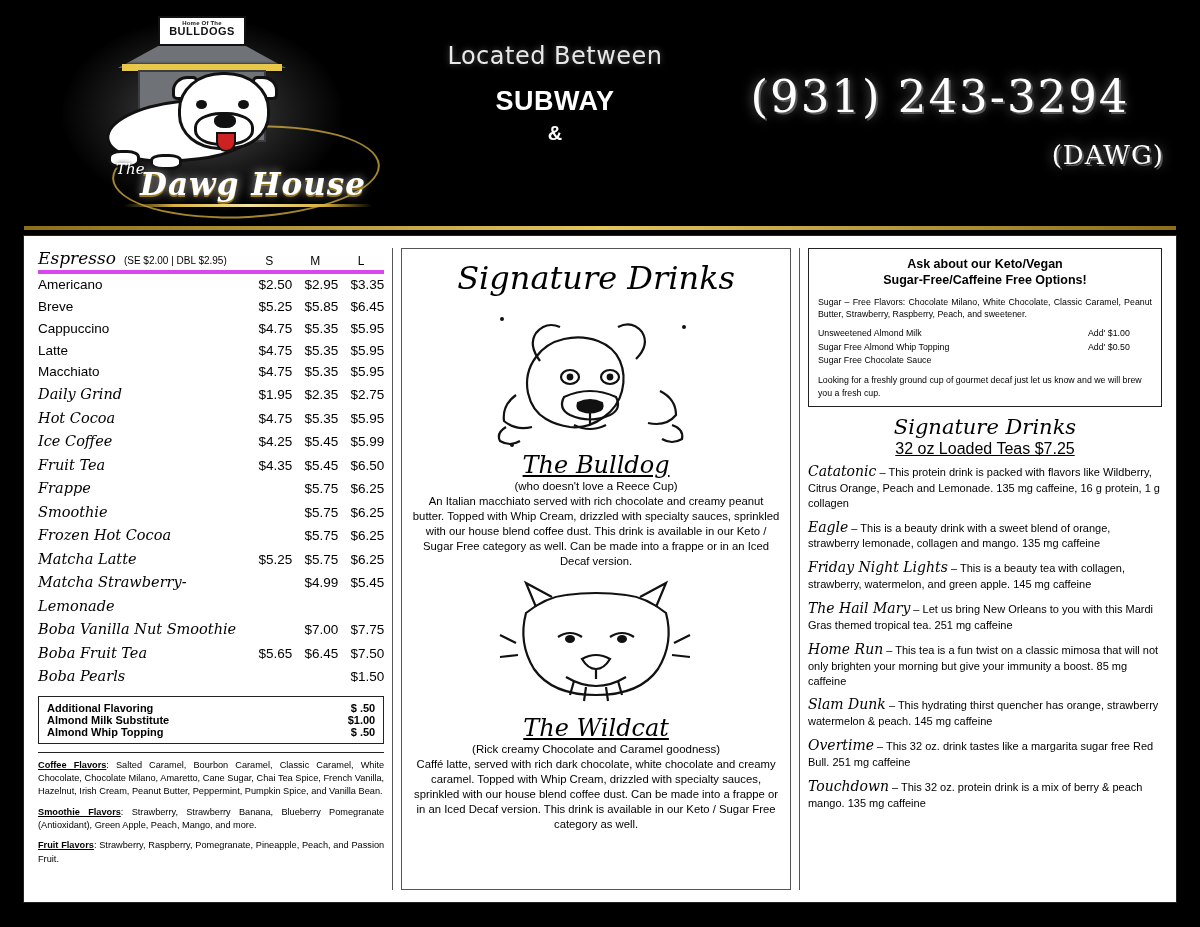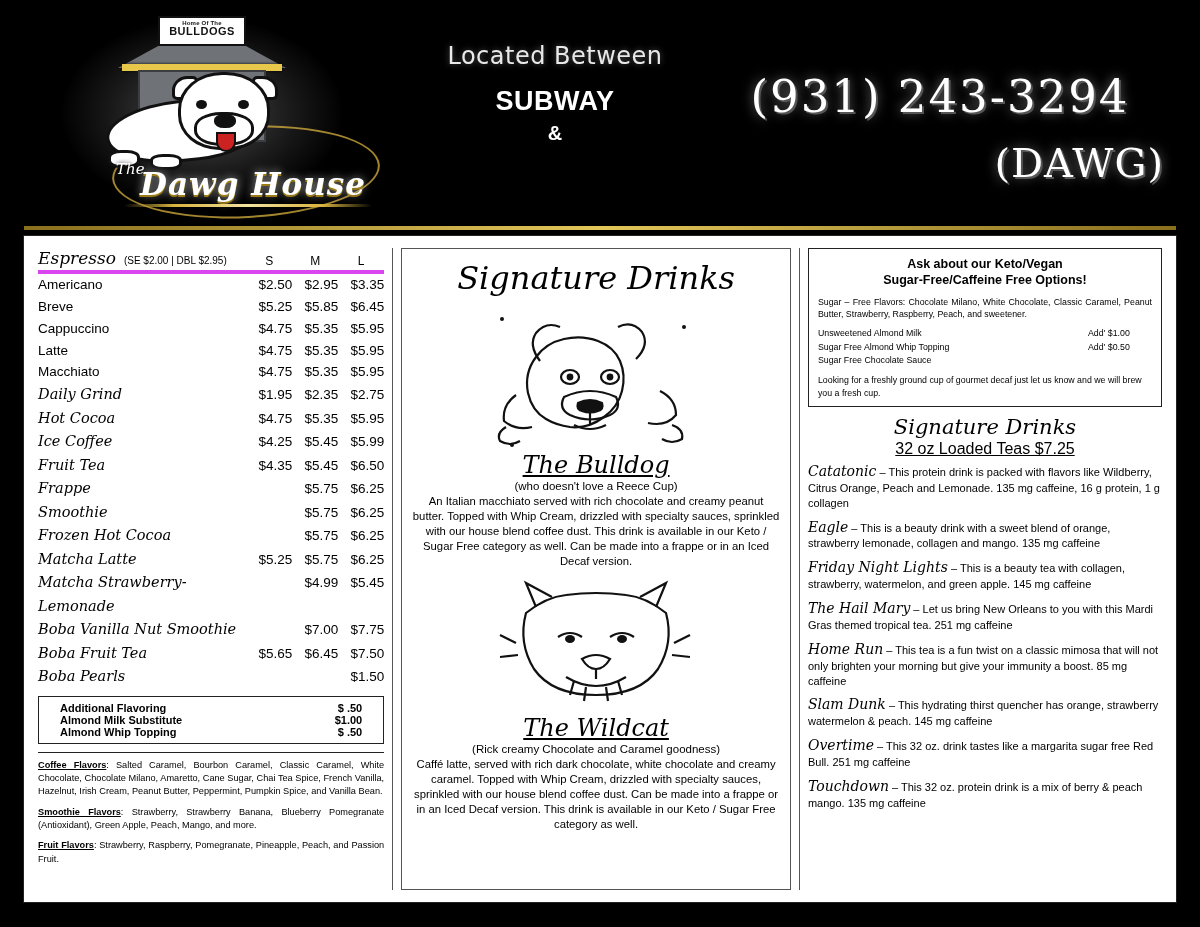--- a/index.html
+++ b/index.html
@@ -110,21 +110,21 @@
     color:#fff; font-size:27px; font-weight:700; letter-spacing:.5px;
   }
   .phone{
     position:absolute; left:700px; top:70px; width:480px; text-align:center;
     color:#fff; font-size:45px; font-weight:400; letter-spacing:2px;
     font-family:"DejaVu Serif", serif;
     text-shadow:2px 2px 0 #555, 0 0 12px rgba(255,255,255,.5);
   }
   .dawg{
     position:absolute; left:700px; top:140px; width:480px; text-align:right;
-    color:#fff; font-size:40px; font-weight:400; letter-spacing:1px;
+    color:#fff; font-size:26px; font-weight:400; letter-spacing:1px;
     font-family:"DejaVu Serif", serif;
     text-shadow:2px 2px 0 #555, 0 0 12px rgba(255,255,255,.5);
     padding-right:16px;
   }
   .gold-rule{
     position:absolute; left:24px; top:226px; width:1152px; height:4px;
     background:linear-gradient(90deg,#8a6f1d,#e2c65a,#8a6f1d);
   }
 
   
@@ -144,21 +144,21 @@
   .esp-note { font-size:10px; margin-left:8px; margin-bottom:2px; }
   .size-cols{ margin-left:auto; display:flex; }
   .size-cols span{ width:46px; text-align:center; font-size:12px; }
 
   .row{ display:flex; align-items:baseline; font-size:13.5px; line-height:1.62; }
   .row .nm{ flex:1; }
   .row .nm.fancy{ font-family:"DejaVu Serif", serif; font-style:italic; font-size:14.5px; }
   .row .p{ width:46px; text-align:right; }
 
   .add-box{
-    margin-top:7px; border:1px solid #222; padding:5px 21px; font-size:11px; font-weight:700;
+    margin-top:7px; border:1px solid #222; padding:5px 8px; font-size:11px; font-weight:700;
   }
   .add-row{ display:flex; }
   .add-row .l{ flex:1; }
   .add-row .r{ width:54px; text-align:right; }
 
   .flavors{ margin-top:8px; border-top:1px solid #222; padding-top:6px; font-size:9.2px; line-height:1.45; text-align:justify; }
   .flavors b{ text-decoration:underline; }
   .flavors p{ margin:0 0 7px 0; }
 
   .vdiv{ width:1px; background:#555; }

